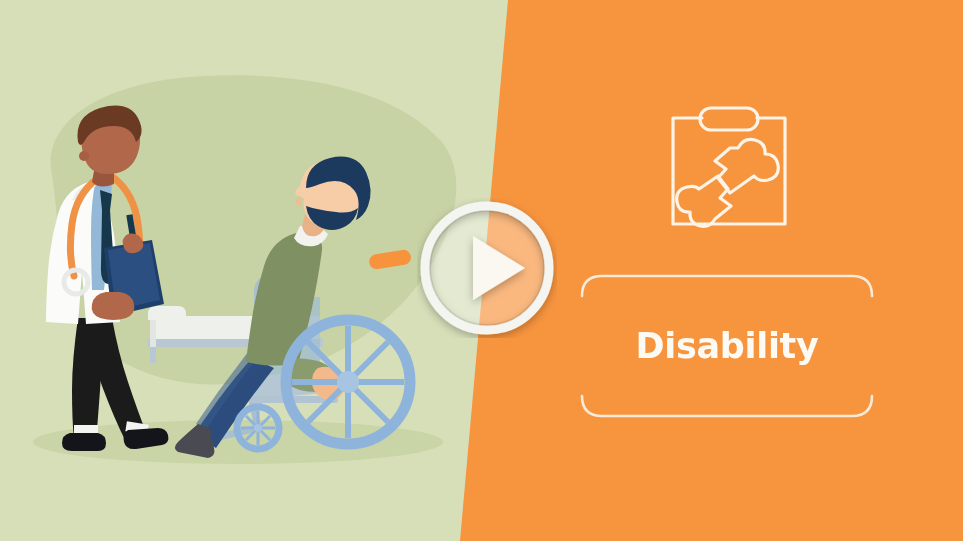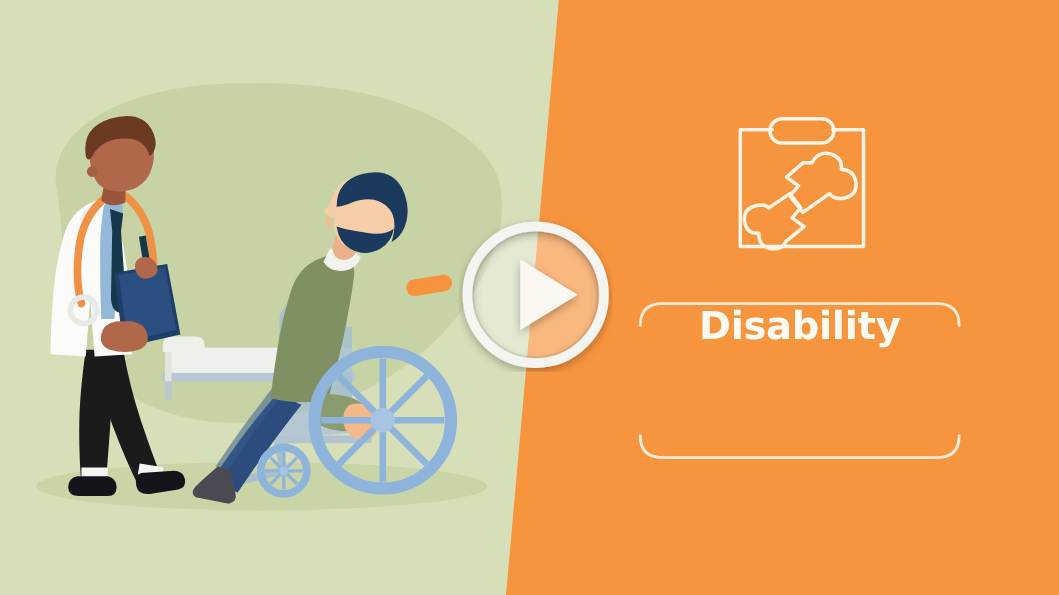--- a/index.html
+++ b/index.html
@@ -27,20 +27,21 @@
   
   #title-block {
     position: absolute;
     left: 578px;
     top: 272px;
     width: 298px;
     height: 148px;
     display: flex;
     flex-direction: column;
     align-items: center;
+    justify-content: center;
     pointer-events: none;
   }
   .title-line {
     color: #fdfaf3;
     font-family: "DejaVu Sans", sans-serif;
     font-weight: bold;
     font-size: 35px;
     line-height: 51px;
     letter-spacing: -0.3px;
     white-space: nowrap;

